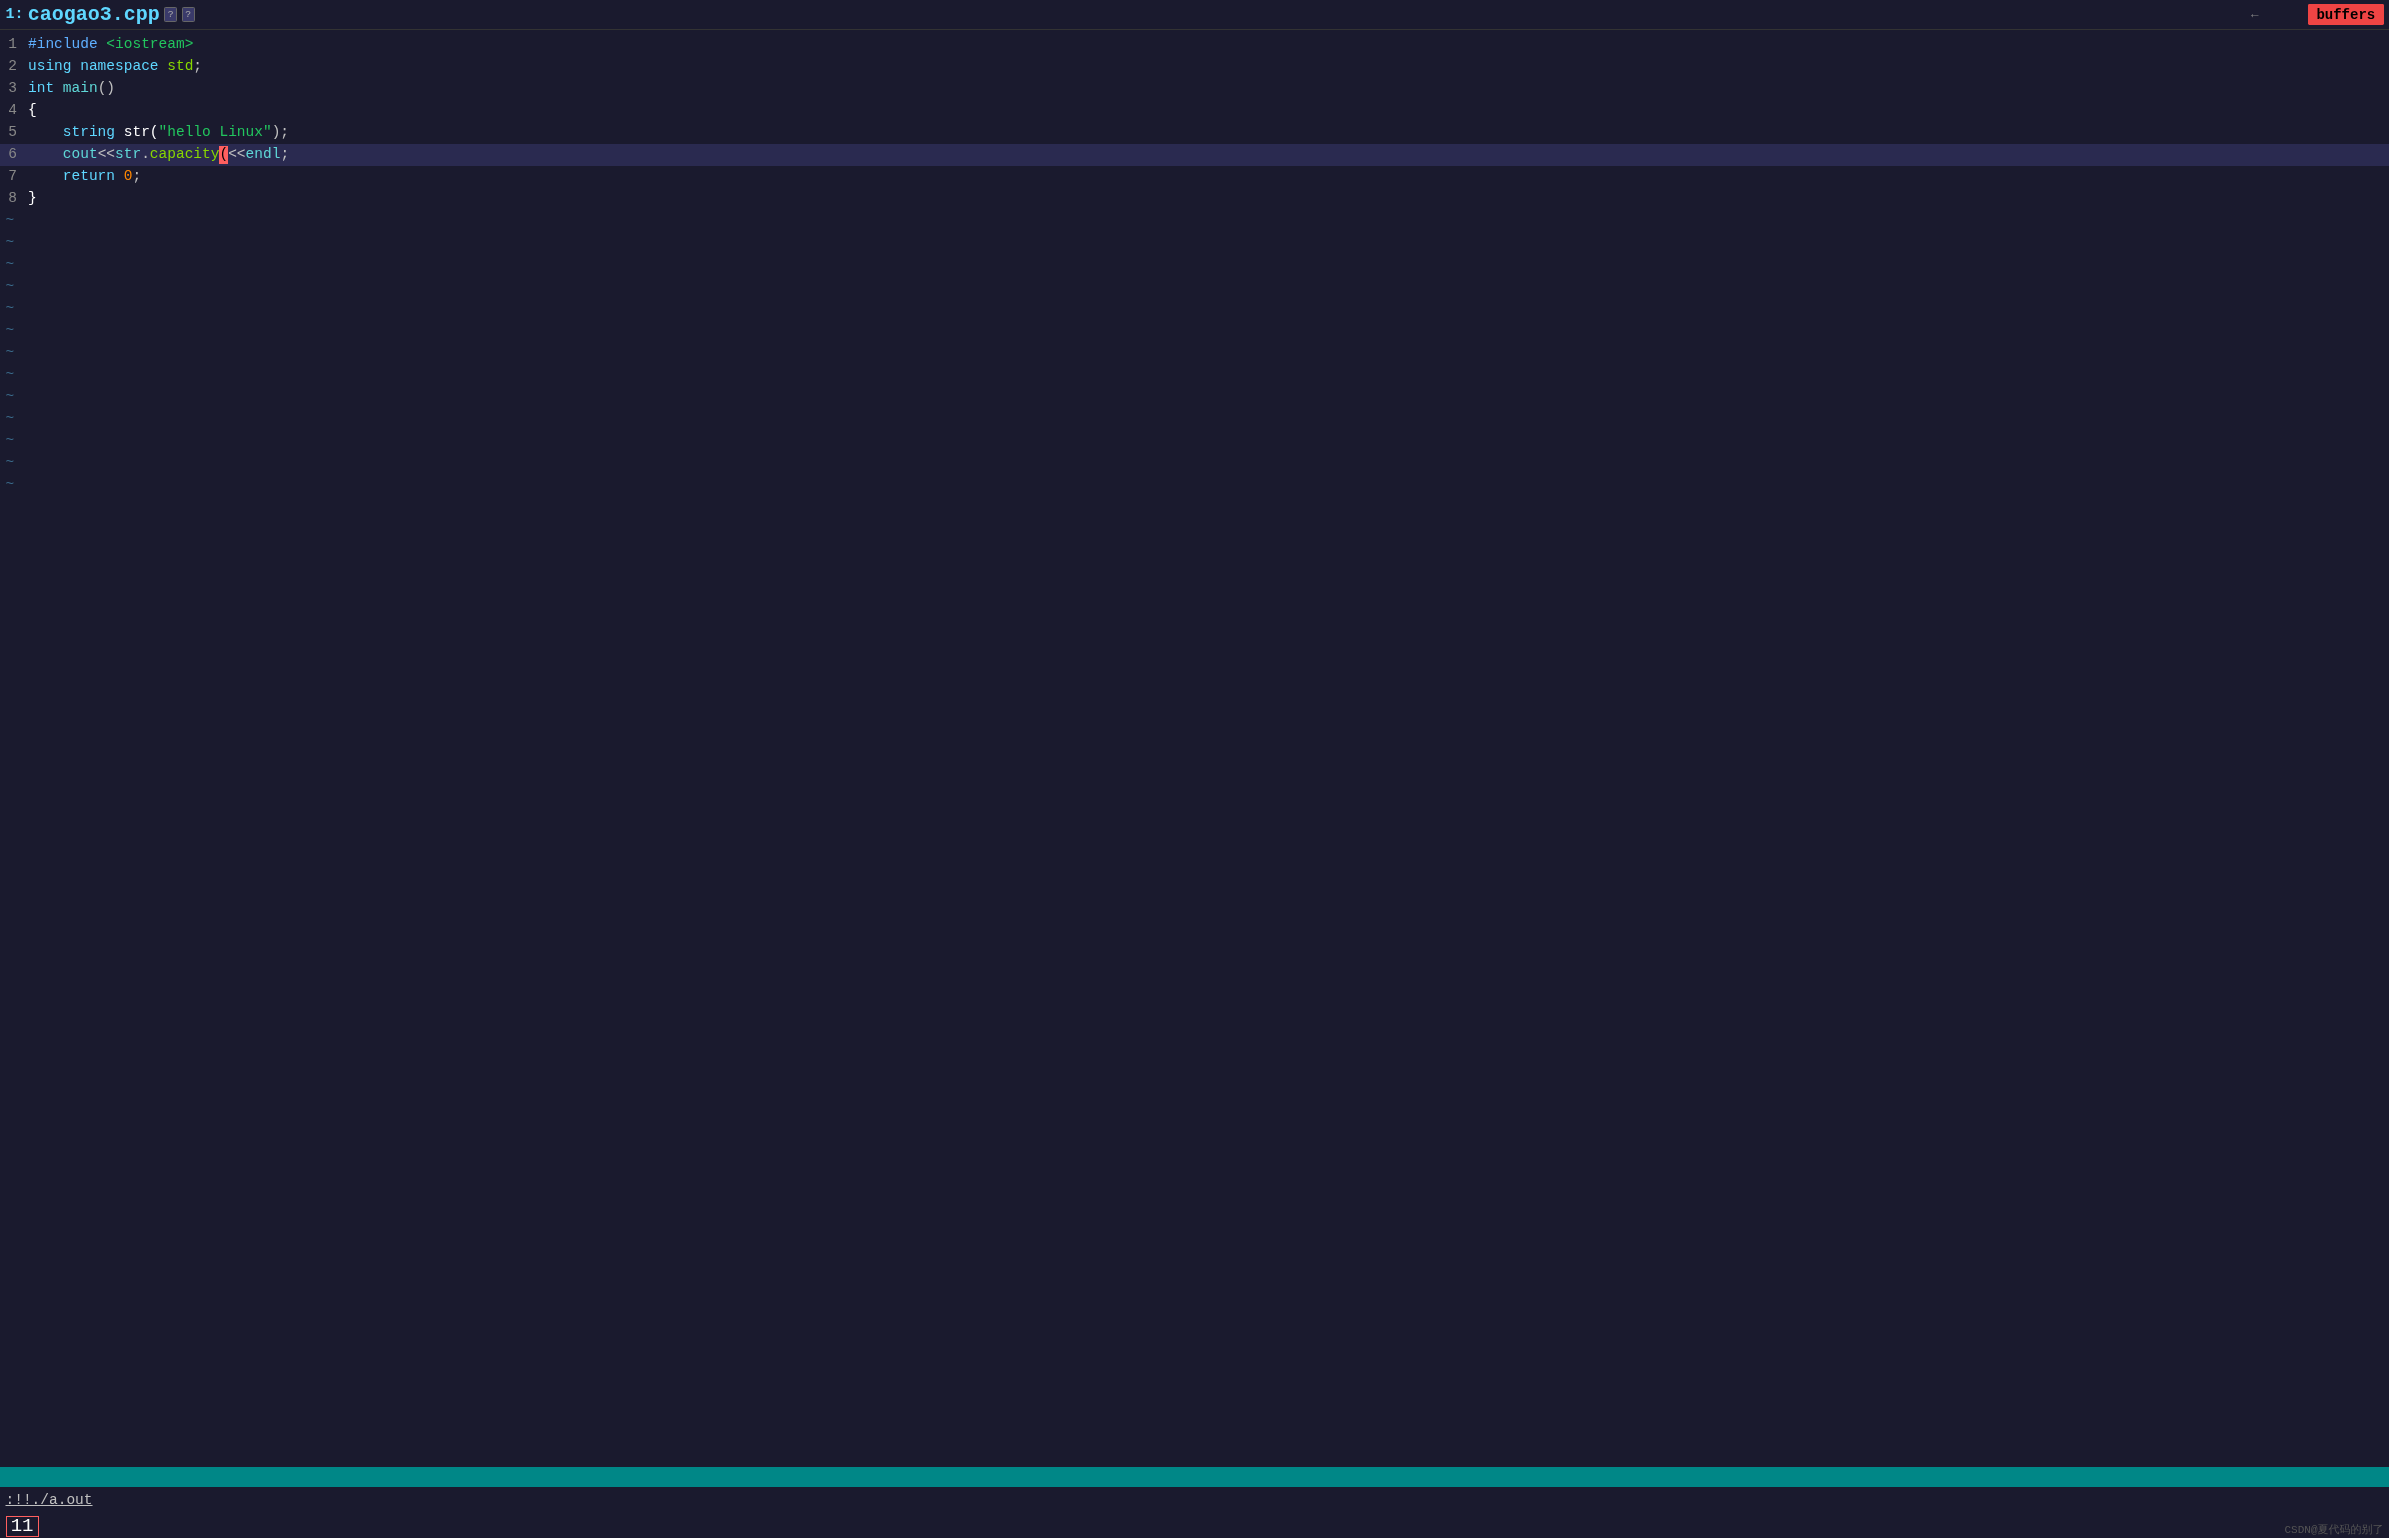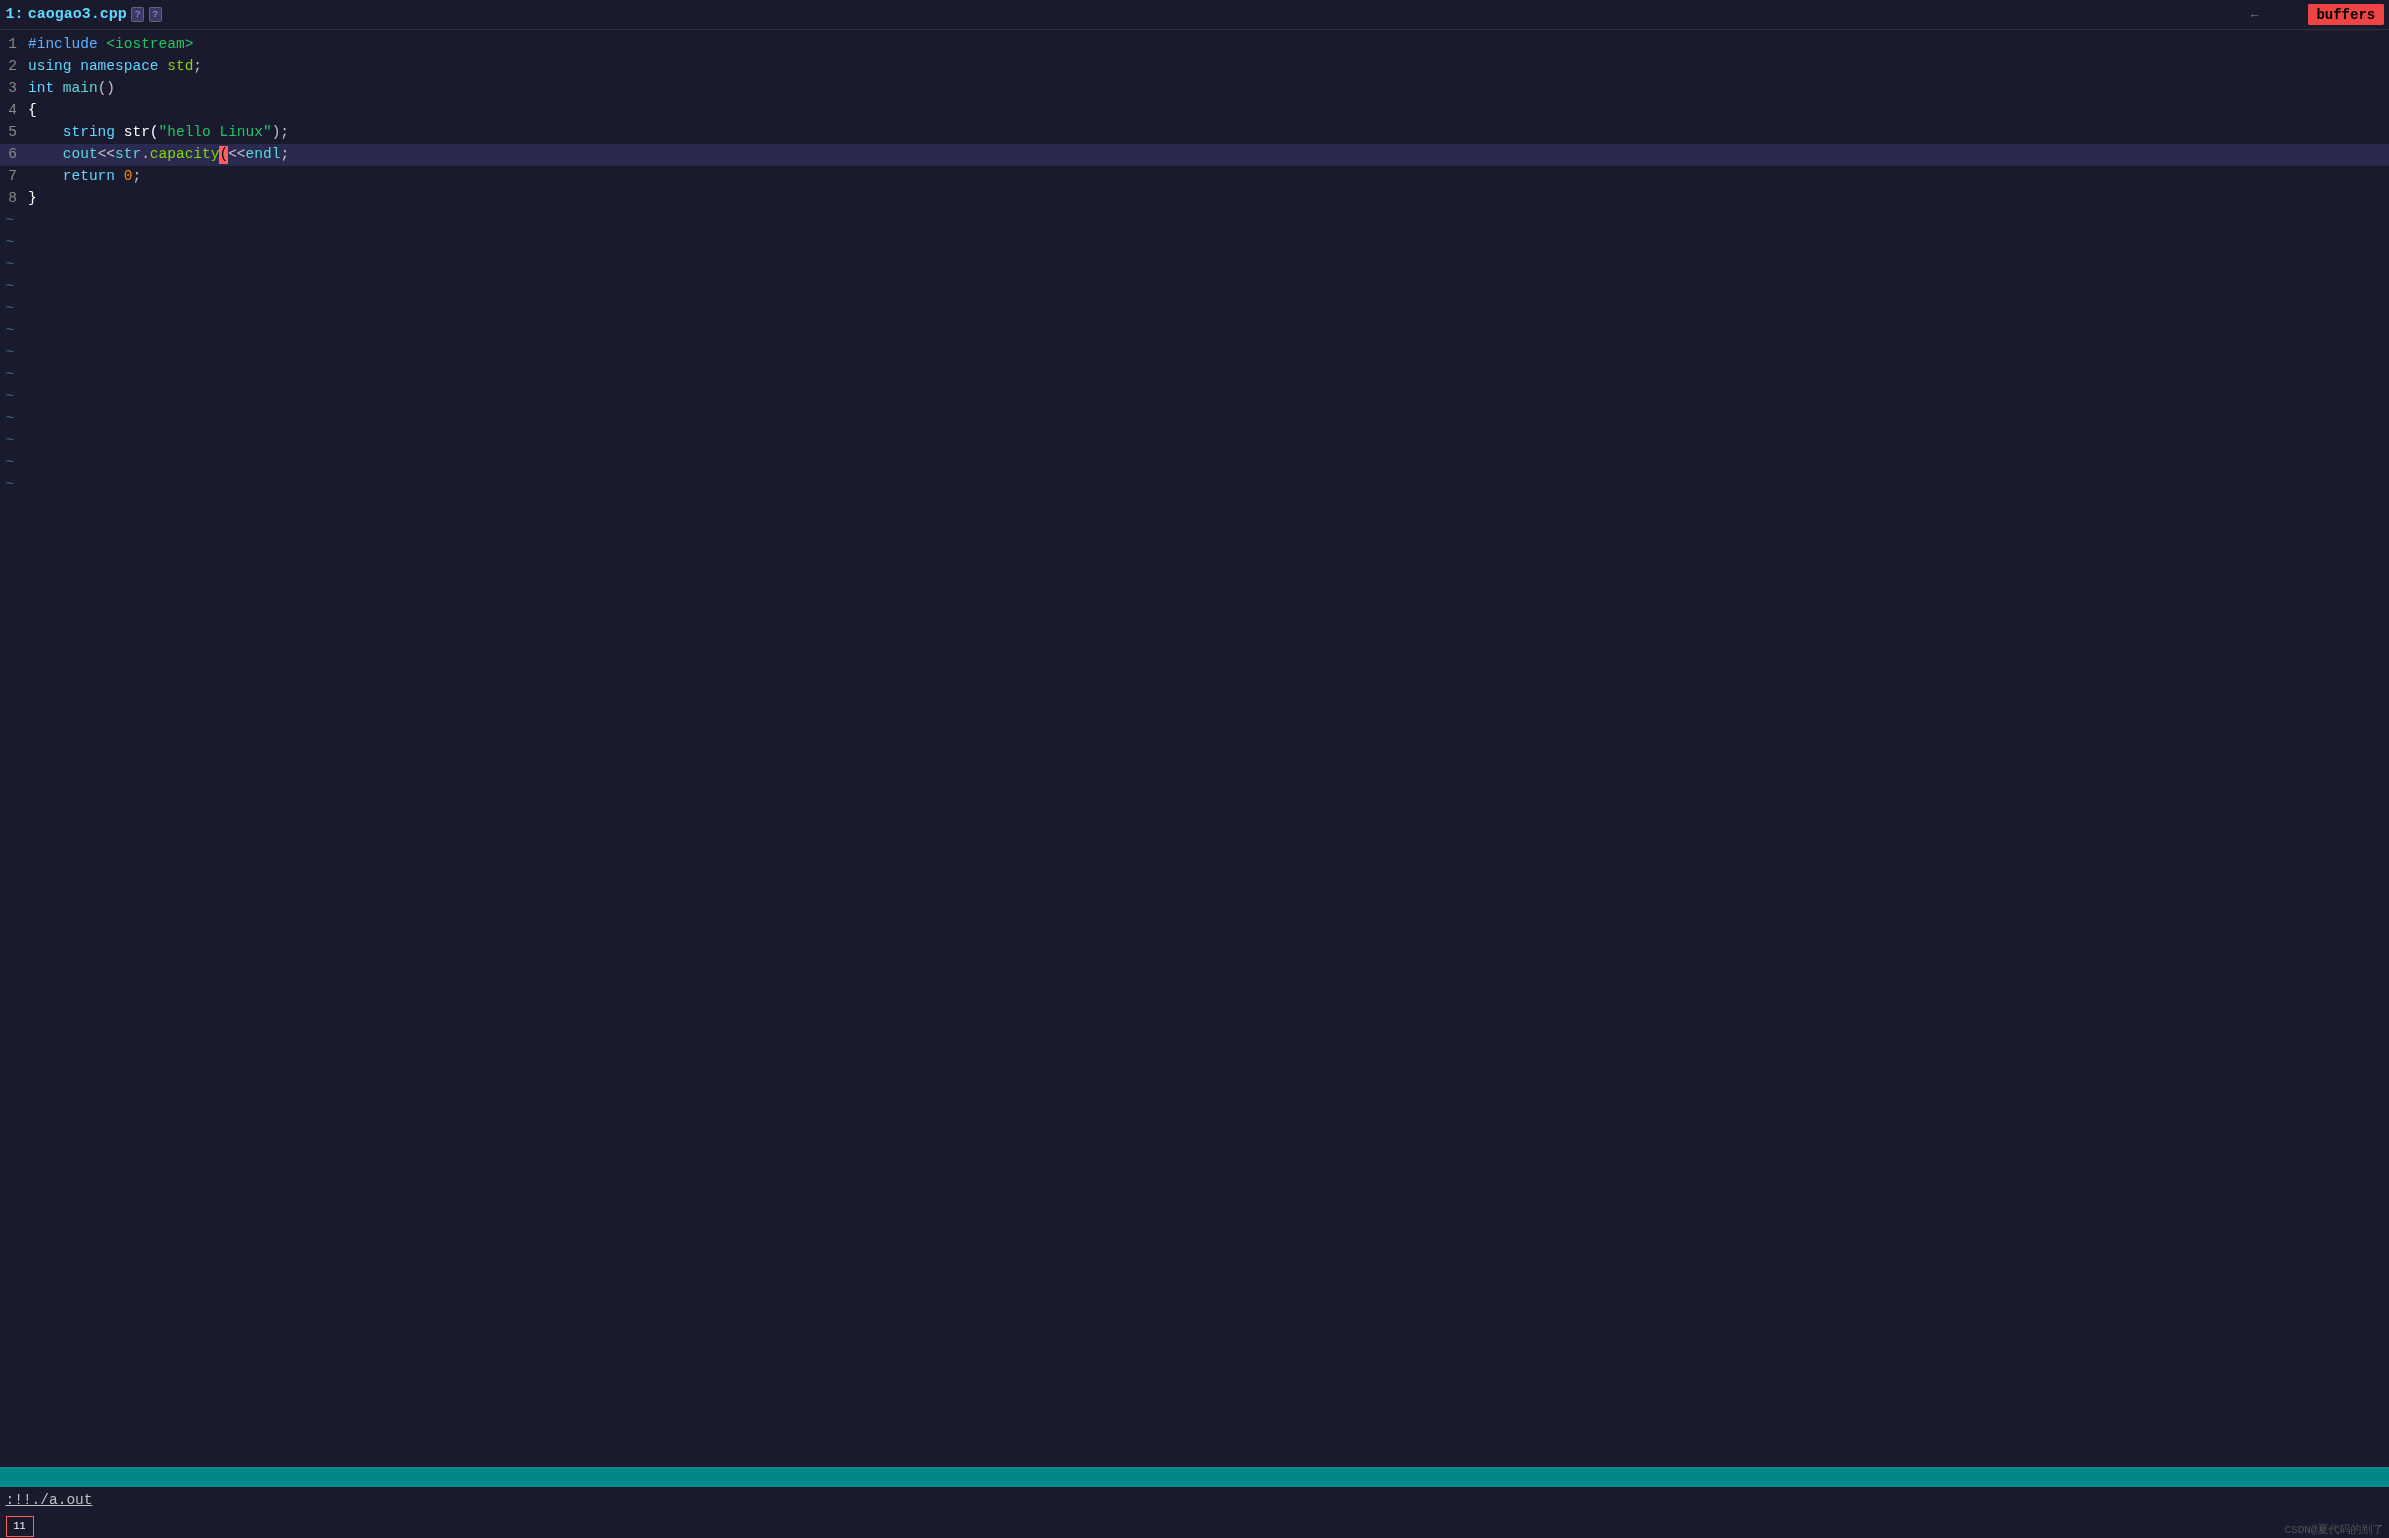--- a/index.html
+++ b/index.html
@@ -38,21 +38,21 @@
     }
 
     #tab-number {
       color: #5fd7ff;
       font-size: 15px;
       font-weight: bold;
     }
 
     #tab-filename {
       color: #5fd7ff;
-      font-size: 15px;
+      font-size: 20px;
       font-weight: bold;
     }
 
     .tab-icon {
       display: inline-block;
       background-color: #3a3a6a;
       color: #aaa;
       border: 0.7px solid #666;
       font-size: 9.7px;
       padding: 0.7px 2.8px;
@@ -180,21 +180,21 @@
     }
 
     #output-value {
       display: inline-flex;
       align-items: center;
       justify-content: center;
       border: 1.4px solid #ff5f5f;
       color: #ffffff;
       padding: 0 4.2px;
       margin-right: 2.8px;
-      font-size: 10px;
+      font-size: 19px;
       min-width: 28px;
       height: 21px;
     }
 
     #press-line {
       padding: 2.8px 5.5px;
       font-size: 14.5px;
       color: #c0c0c0;
       line-height: 1.5;
       display: flex;

